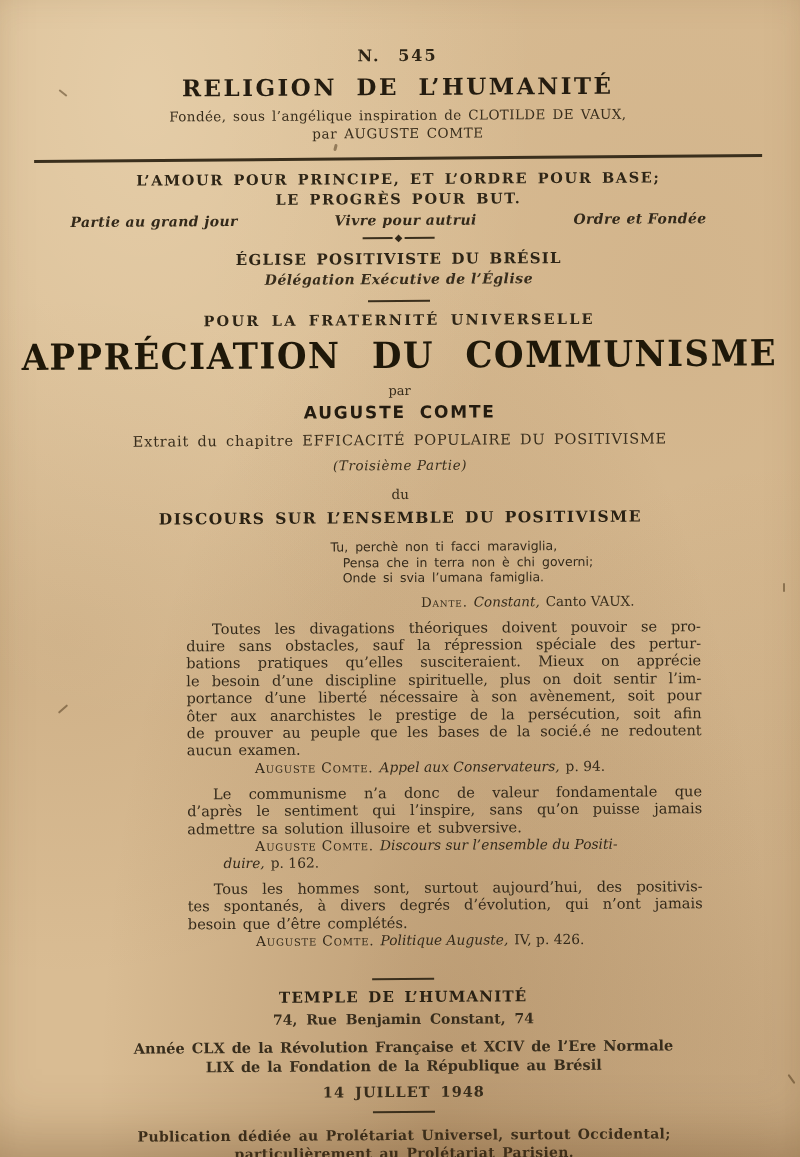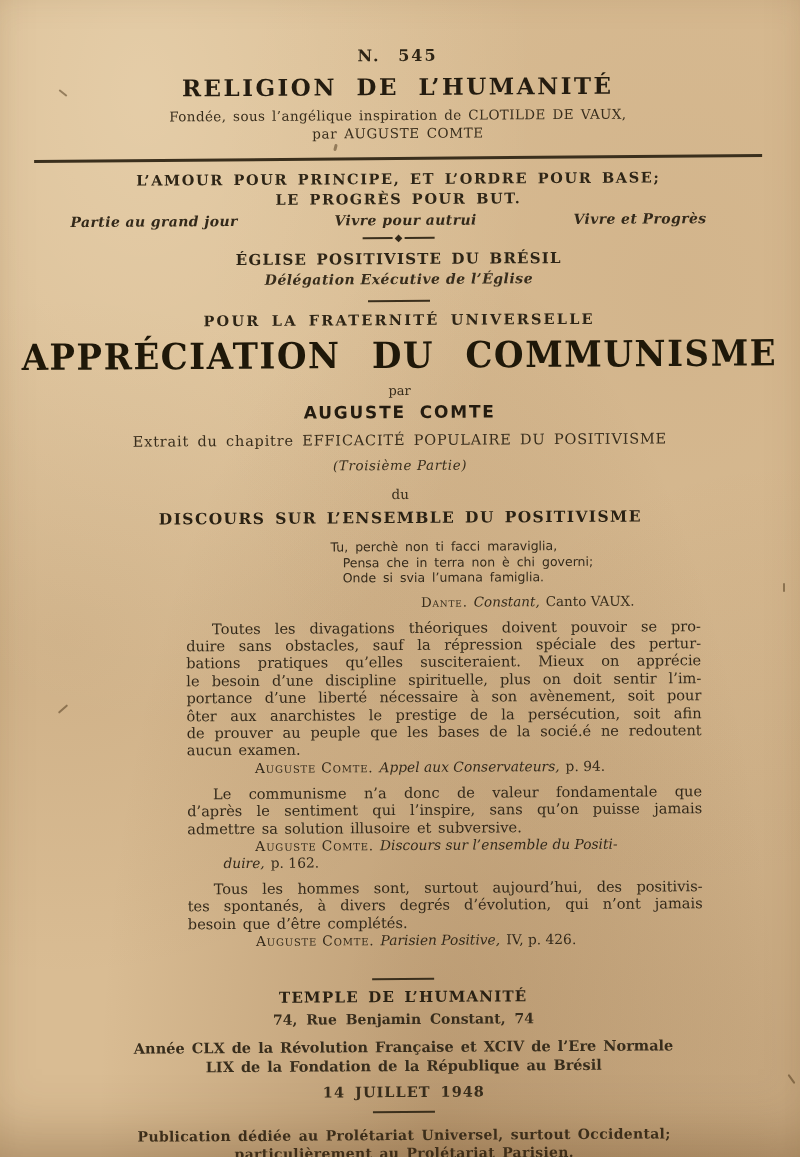--- a/index.html
+++ b/index.html
@@ -88,21 +88,21 @@
   <div class="ctr masthead">RELIGION  DE  L’HUMANITÉ</div>
   <div class="ctr founded">Fondée, sous l’angélique inspiration de CLOTILDE DE VAUX,</div>
   <div class="ctr founded2">par AUGUSTE COMTE</div>
   <div class="rule-long"></div>
 
   <div class="ctr motto1">L’AMOUR POUR PRINCIPE, ET L’ORDRE POUR BASE;</div>
   <div class="ctr motto2">LE PROGRÈS POUR BUT.</div>
   <div class="motto-row">
     <span>Partie au grand jour</span>
     <span>Vivre pour autrui</span>
-    <span>Vivre et Progrès</span>
+    <span>Ordre et Fondée</span>
   </div>
   <div class="diamond-div">
     <span class="bar"></span>
       <span class="gem">◆</span>
       <span class="bar"></span>
   </div>
 
   <div class="ctr church">ÉGLISE POSITIVISTE DU BRÉSIL</div>
   <div class="ctr church-sub">Délégation Exécutive de l’Église</div>
   <div class="rule-short"></div>
@@ -150,21 +150,21 @@
   <div class="attr cont">
     <span class="it">duire,</span><span class="gap"></span><span>p. 162.</span>
   </div>
 
   <div class="quote">
     <div class="q-line first">Tous les hommes sont, surtout aujourd’hui, des positivis-</div>
     <div class="q-line">tes spontanés, à divers degrés d’évolution, qui n’ont jamais</div>
     <div class="q-line last">besoin que d’être complétés.</div>
   </div>
   <div class="attr">
-    <span class="sc">Auguste Comte.</span><span class="gap"></span><span class="it">Parisien Positive,</span><span class="gap"></span><span>IV, p. 426.</span>
+    <span class="sc">Auguste Comte.</span><span class="gap"></span><span class="it">Politique Auguste,</span><span class="gap"></span><span>IV, p. 426.</span>
   </div>
 
   <div class="rule-short" style="margin-top:30px;"></div>
   <div class="ctr temple">TEMPLE DE L’HUMANITÉ</div>
   <div class="ctr address">74, Rue Benjamin Constant, 74</div>
   <div class="ctr year1">Année CLX de la Révolution Française et XCIV de l’Ere Normale</div>
   <div class="ctr year2">LIX de la Fondation de la République au Brésil</div>
   <div class="ctr date">14 JUILLET 1948</div>
   <div class="rule-short" style="margin-top:11px;"></div>
   <div class="ctr pub1">Publication dédiée au Prolétariat Universel, surtout Occidental;</div>

